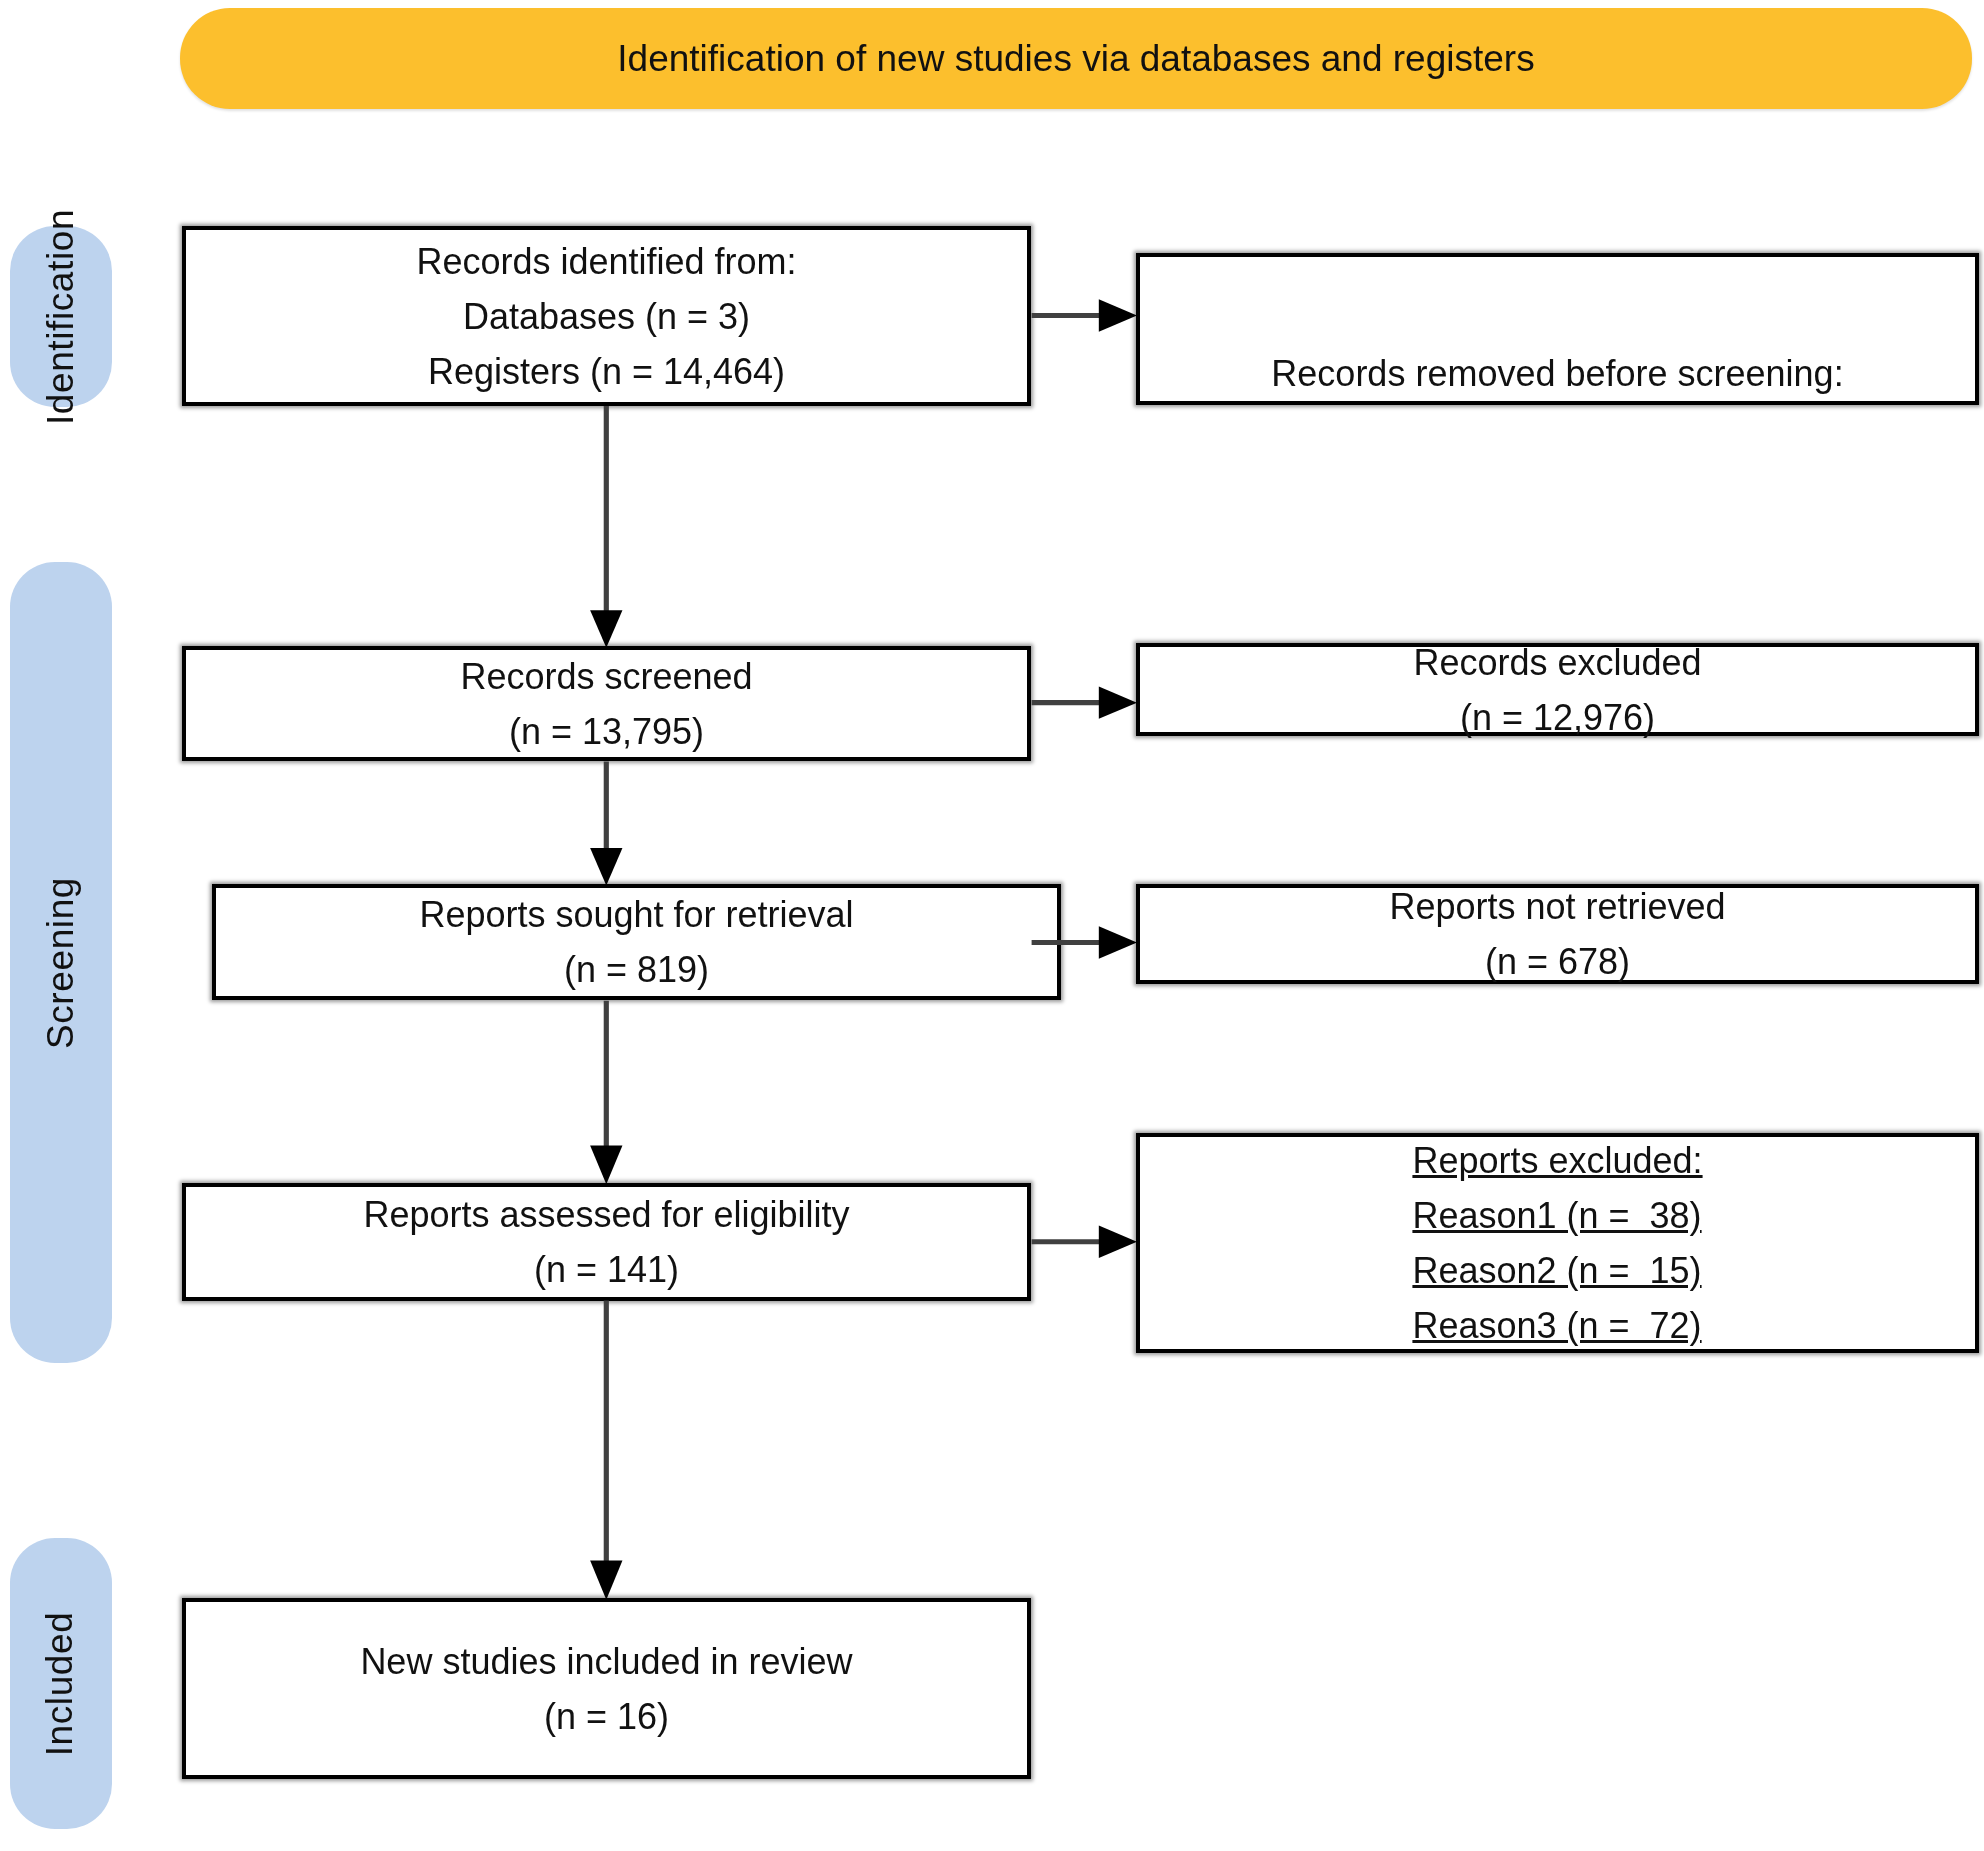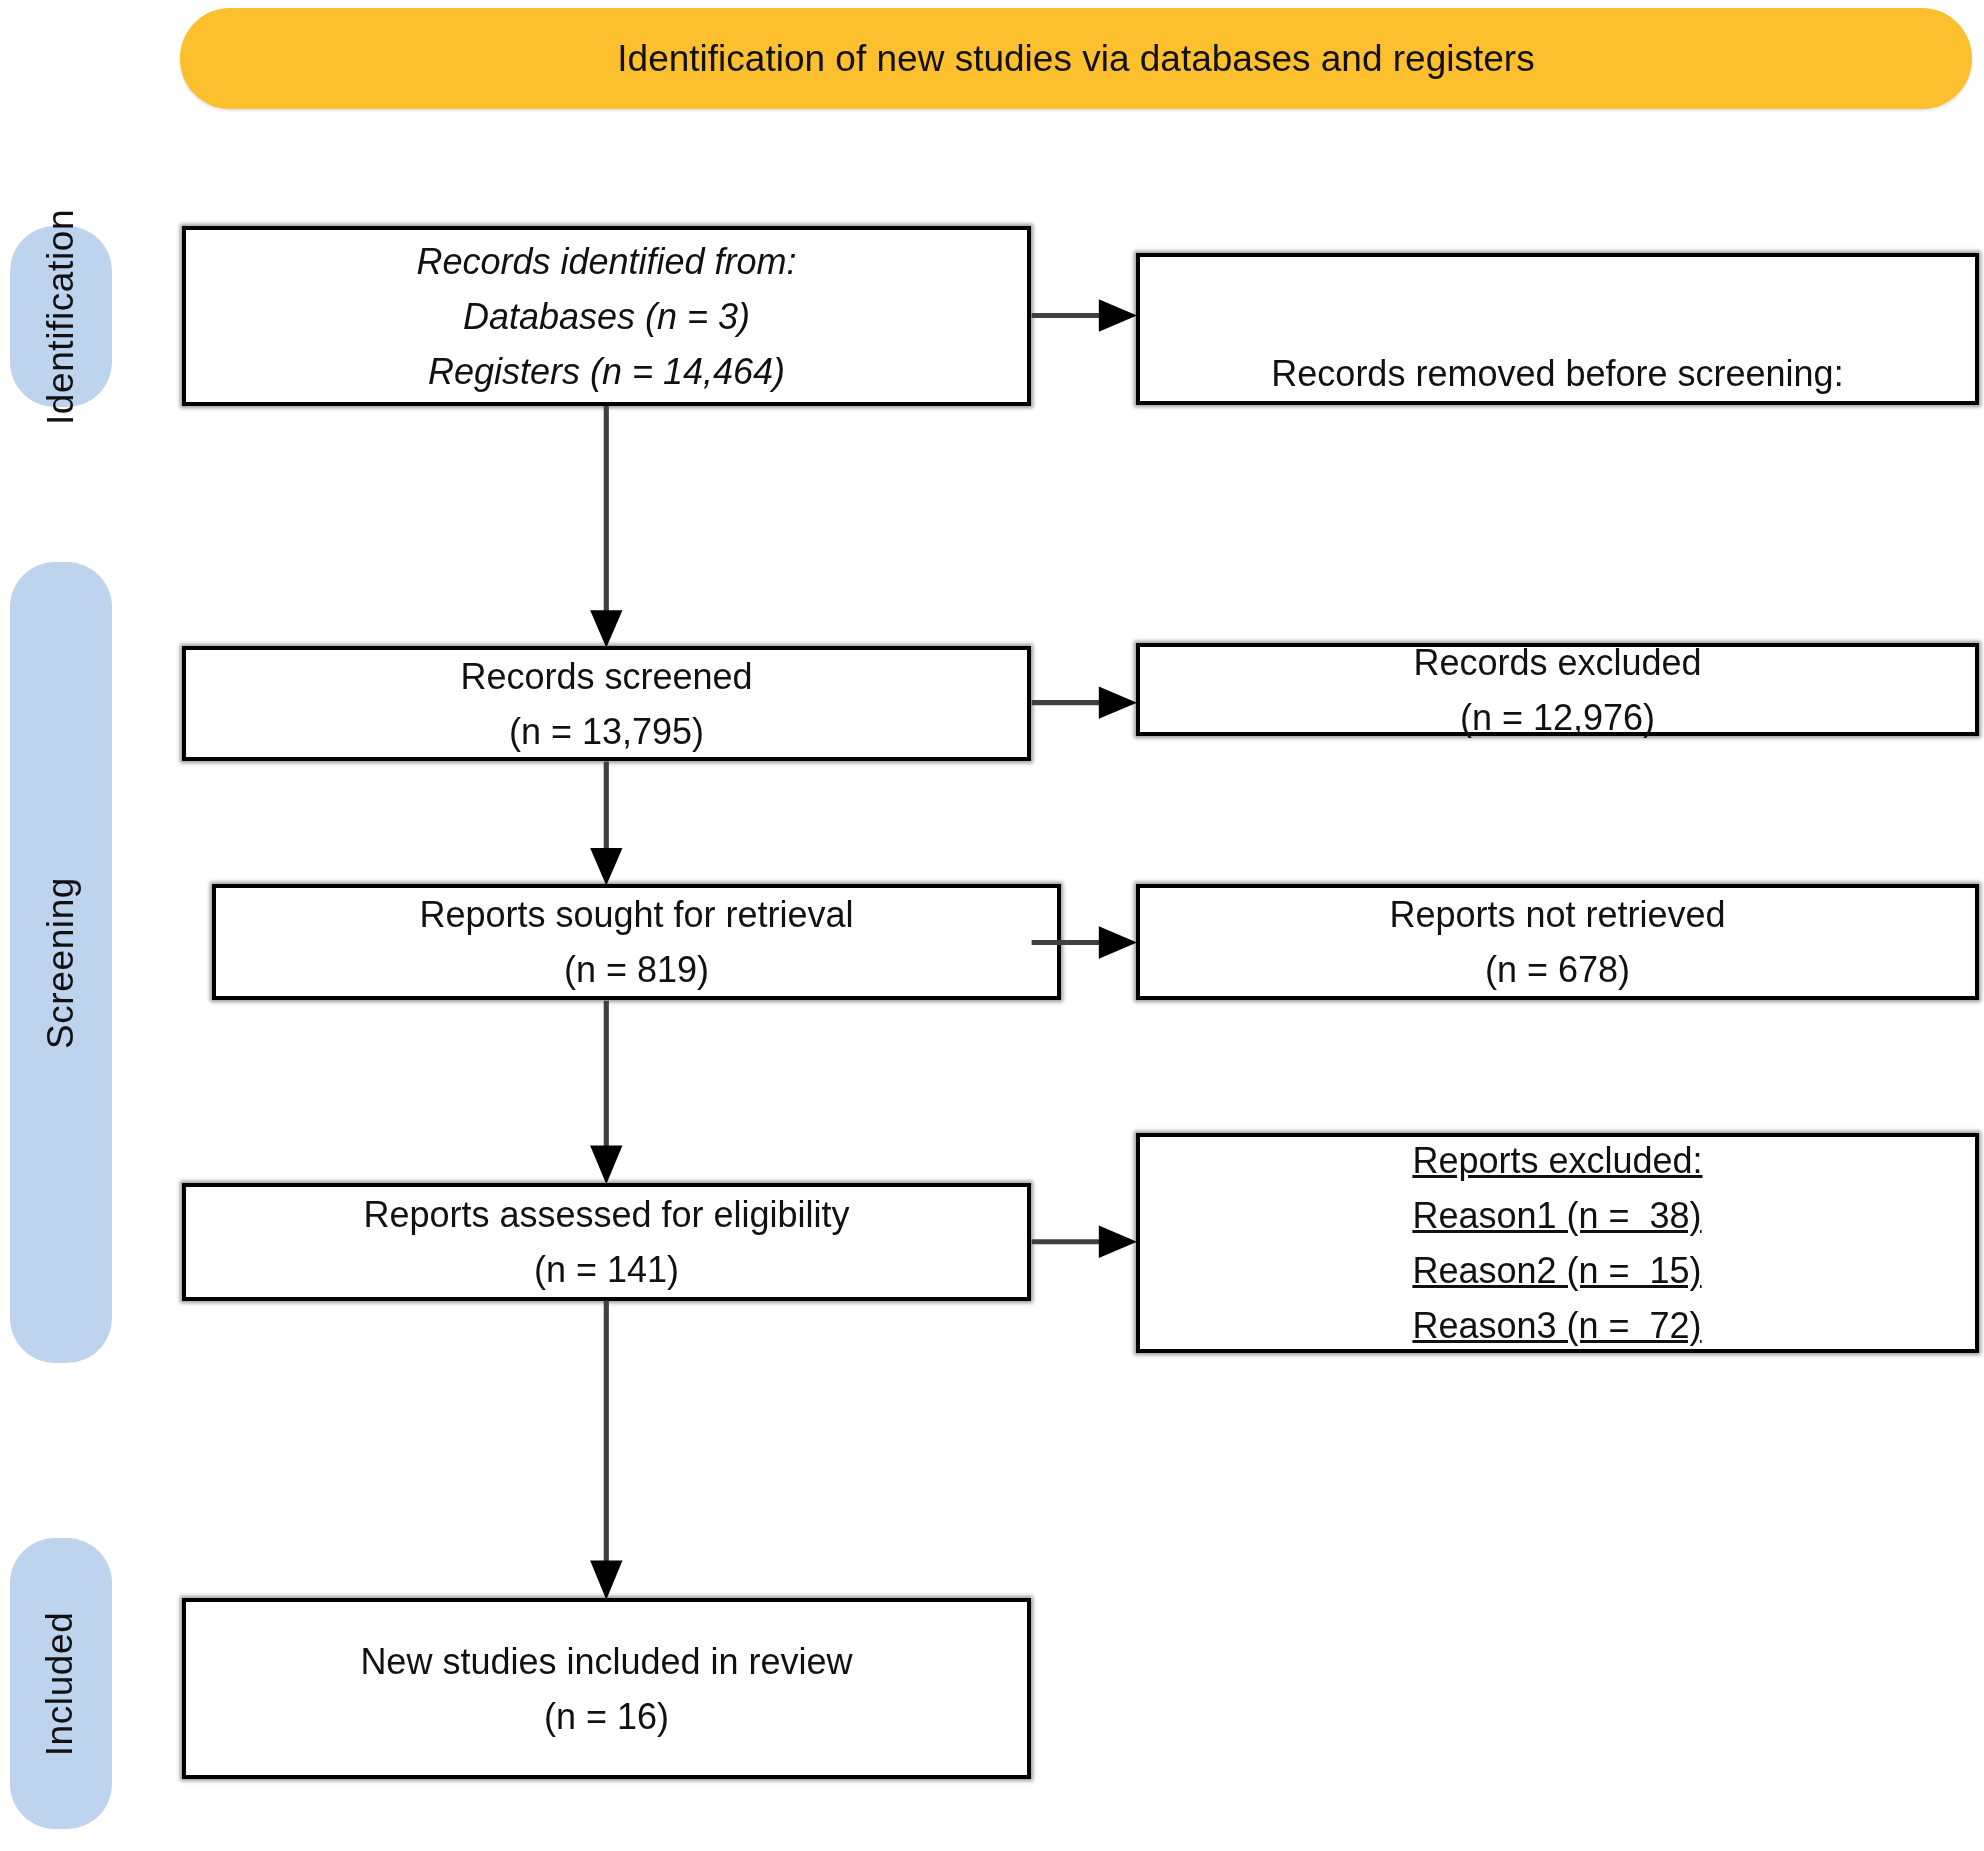--- a/index.html
+++ b/index.html
@@ -58,26 +58,26 @@
     box-shadow: 0 0 3.9px 1.9px rgba(0,0,0,0.40);
     display: flex; align-items: center; justify-content: center;
     text-align: center;
     font-size: 36px;
     line-height: 55px;
   }
   .box .box-inner { display: inline-block; }
   .box.align-left .box-inner { text-align: left; text-decoration: underline; }
   .box-line { white-space: pre-wrap; }
 
-  #box-records-identified    { left: 182px;  top: 226px;  width: 849px; height: 180px; font-style: italic; }
+  #box-records-identified    { left: 182px;  top: 226px;  width: 849px; height: 180px; }
   #box-records-removed       { left: 1136px; top: 253px;  width: 843px; height: 152px; align-items: flex-end; }
   #box-records-screened      { left: 182px;  top: 646px; width: 849px; height: 115px; align-items: center; }
   #box-records-excluded      { left: 1136px; top: 643px;  width: 843px; height: 93px; }
   #box-reports-sought        { left: 182px;  top: 884px; width: 849px; height: 116px; margin-left: 30px; }
-  #box-reports-not-retrieved { left: 1136px; top: 884px; width: 843px; height: 116px; }
+  #box-reports-not-retrieved { left: 1136px; top: 884px; width: 843px; height: 100px; }
   #box-reports-assessed      { left: 182px;  top: 1183px; width: 849px; height: 118px; }
   #box-reports-excluded      { left: 1136px; top: 1133px; width: 843px; height: 220px; }
   #box-new-studies           { left: 182px;  top: 1598px; width: 849px; height: 181px; }
 
   
   #arrow-layer {
     position: absolute; left: 0; top: 0;
     width: 1985px; height: 1852px;
     pointer-events: none;
   }

